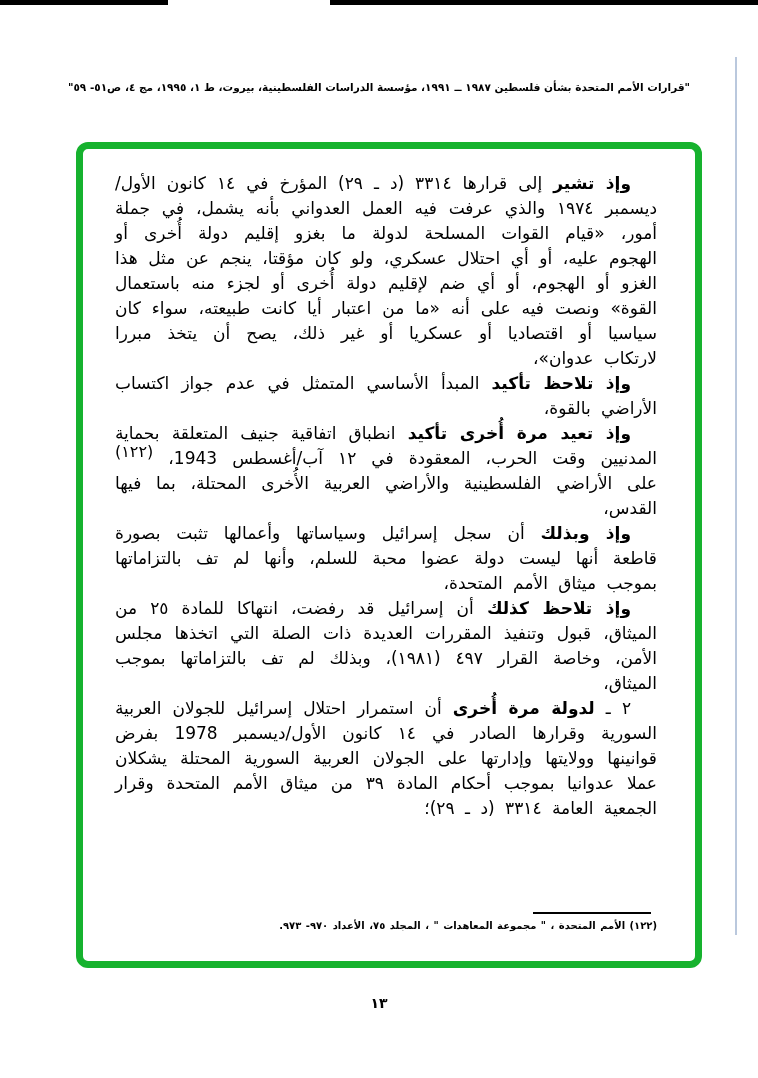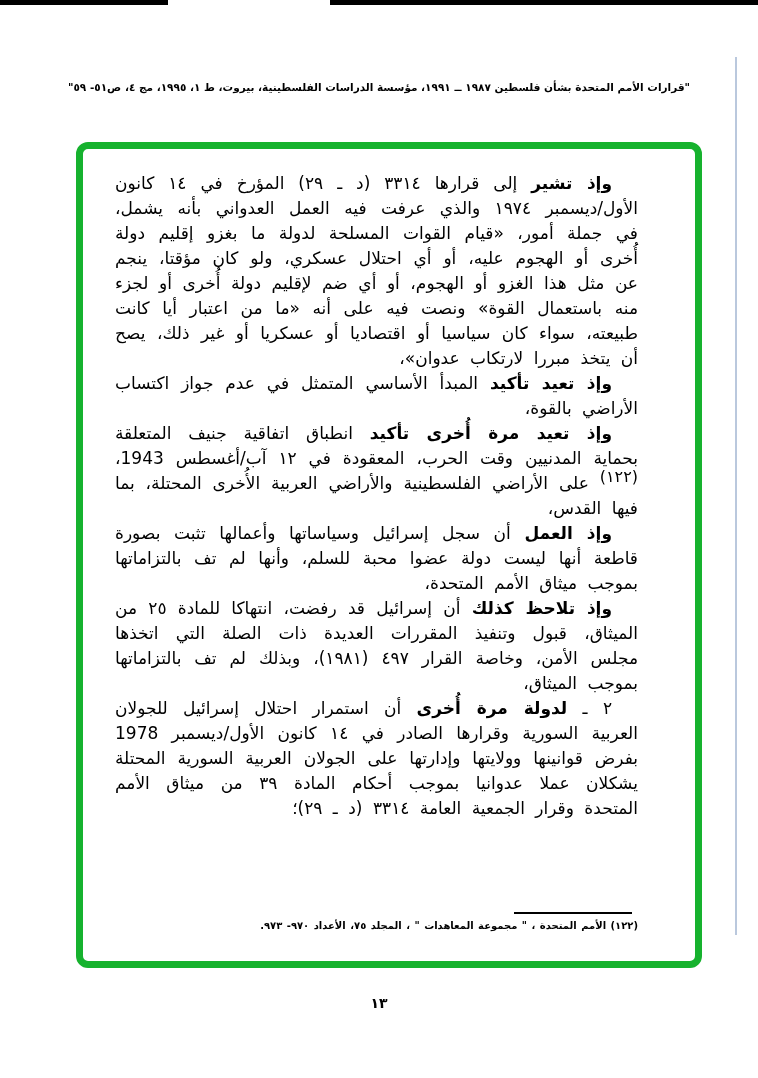--- a/index.html
+++ b/index.html
@@ -21,21 +21,21 @@
   .page-header {
     position:absolute; top:76px; left:0; right:0;
     text-align:center; direction:rtl;
   }
   .header-title  { font-size:15px; font-weight:bold; letter-spacing:.2px; }
   .header-source { font-size:10.5px; font-weight:bold; margin-top:5px; }
   .content-box {
     position:absolute; left:76px; top:142px;
     width:626px; height:826px; box-sizing:border-box;
     border:7px solid #16b22e; border-radius:12px;
-    padding:22px 57px 30px 32px;
+    padding:22px 38px 30px 32px;
     direction:rtl;
     display:flex; flex-direction:column;
     background:#fff;
   }
   .para {
     margin:0; text-align:justify; text-align-last:right;
     text-indent:26px;
     font-size:17px; line-height:25px; word-spacing:5px;
     color:#000;
   }
@@ -62,23 +62,23 @@
 <div class="top-mark right"></div>
 <div class="scan-line"></div>
 
 <div class="page-header">
   <div class="header-source">"قرارات الأمم المتحدة بشأن فلسطين ١٩٨٧ ــ ١٩٩١، مؤسسة الدراسات الفلسطينية، بيروت، ط ١، ١٩٩٥، مج ٤، ص٥١- ٥٩"</div>
 </div>
 
 <div class="content-box">
   <div id="resolution-text">
       <p class="para"><span class="lead">وإذ تشير</span><span> إلى قرارها ٣٣١٤ (د ـ ٢٩) المؤرخ في ١٤ كانون الأول/ديسمبر ١٩٧٤ والذي عرفت فيه العمل العدواني بأنه يشمل، في جملة أمور، «قيام القوات المسلحة لدولة ما بغزو إقليم دولة أُخرى أو الهجوم عليه، أو أي احتلال عسكري، ولو كان مؤقتا، ينجم عن مثل هذا الغزو أو الهجوم، أو أي ضم لإقليم دولة أُخرى أو لجزء منه باستعمال القوة» ونصت فيه على أنه «ما من اعتبار أيا كانت طبيعته، سواء كان سياسيا أو اقتصاديا أو عسكريا أو غير ذلك، يصح أن يتخذ مبررا لارتكاب عدوان»،</span></p>
-      <p class="para"><span class="lead">وإذ تعيد تأكيد</span><span> المبدأ الأساسي المتمثل في عدم جواز اكتساب الأراضي بالقوة،</span></p>
+      <p class="para"><span class="lead">وإذ تلاحظ تأكيد</span><span> المبدأ الأساسي المتمثل في عدم جواز اكتساب الأراضي بالقوة،</span></p>
       <p class="para"><span class="lead">وإذ تعيد مرة أُخرى تأكيد</span><span> انطباق اتفاقية جنيف المتعلقة بحماية المدنيين وقت الحرب، المعقودة في ١٢ آب/أغسطس 1943، </span><span class="fn-ref">(١٢٢)</span><span> على الأراضي الفلسطينية والأراضي العربية الأُخرى المحتلة، بما فيها القدس،</span></p>
-      <p class="para"><span class="lead">وإذ العمل</span><span> أن سجل إسرائيل وسياساتها وأعمالها تثبت بصورة قاطعة أنها ليست دولة عضوا محبة للسلم، وأنها لم تف بالتزاماتها بموجب ميثاق الأمم المتحدة،</span></p>
+      <p class="para"><span class="lead">وإذ وبذلك</span><span> أن سجل إسرائيل وسياساتها وأعمالها تثبت بصورة قاطعة أنها ليست دولة عضوا محبة للسلم، وأنها لم تف بالتزاماتها بموجب ميثاق الأمم المتحدة،</span></p>
       <p class="para"><span class="lead">وإذ تلاحظ كذلك</span><span> أن إسرائيل قد رفضت، انتهاكا للمادة ٢٥ من الميثاق، قبول وتنفيذ المقررات العديدة ذات الصلة التي اتخذها مجلس الأمن، وخاصة القرار ٤٩٧ (١٩٨١)، وبذلك لم تف بالتزاماتها بموجب الميثاق،</span></p>
       <p class="para"><span>٢ ـ </span><span class="lead">لدولة مرة أُخرى</span><span> أن استمرار احتلال إسرائيل للجولان العربية السورية وقرارها الصادر في ١٤ كانون الأول/ديسمبر 1978 بفرض قوانينها وولايتها وإدارتها على الجولان العربية السورية المحتلة يشكلان عملا عدوانيا بموجب أحكام المادة ٣٩ من ميثاق الأمم المتحدة وقرار الجمعية العامة ٣٣١٤ (د ـ ٢٩)؛</span></p>
     </div>
   <div class="footnote-block">
     <hr class="footnote-rule">
     <div class="footnote-text">(١٢٢) الأمم المتحدة ، " مجموعة المعاهدات " ، المجلد ٧٥، الأعداد ٩٧٠- ٩٧٣.</div>
   </div>
 </div>
 
 <div class="page-number">١٣</div>

